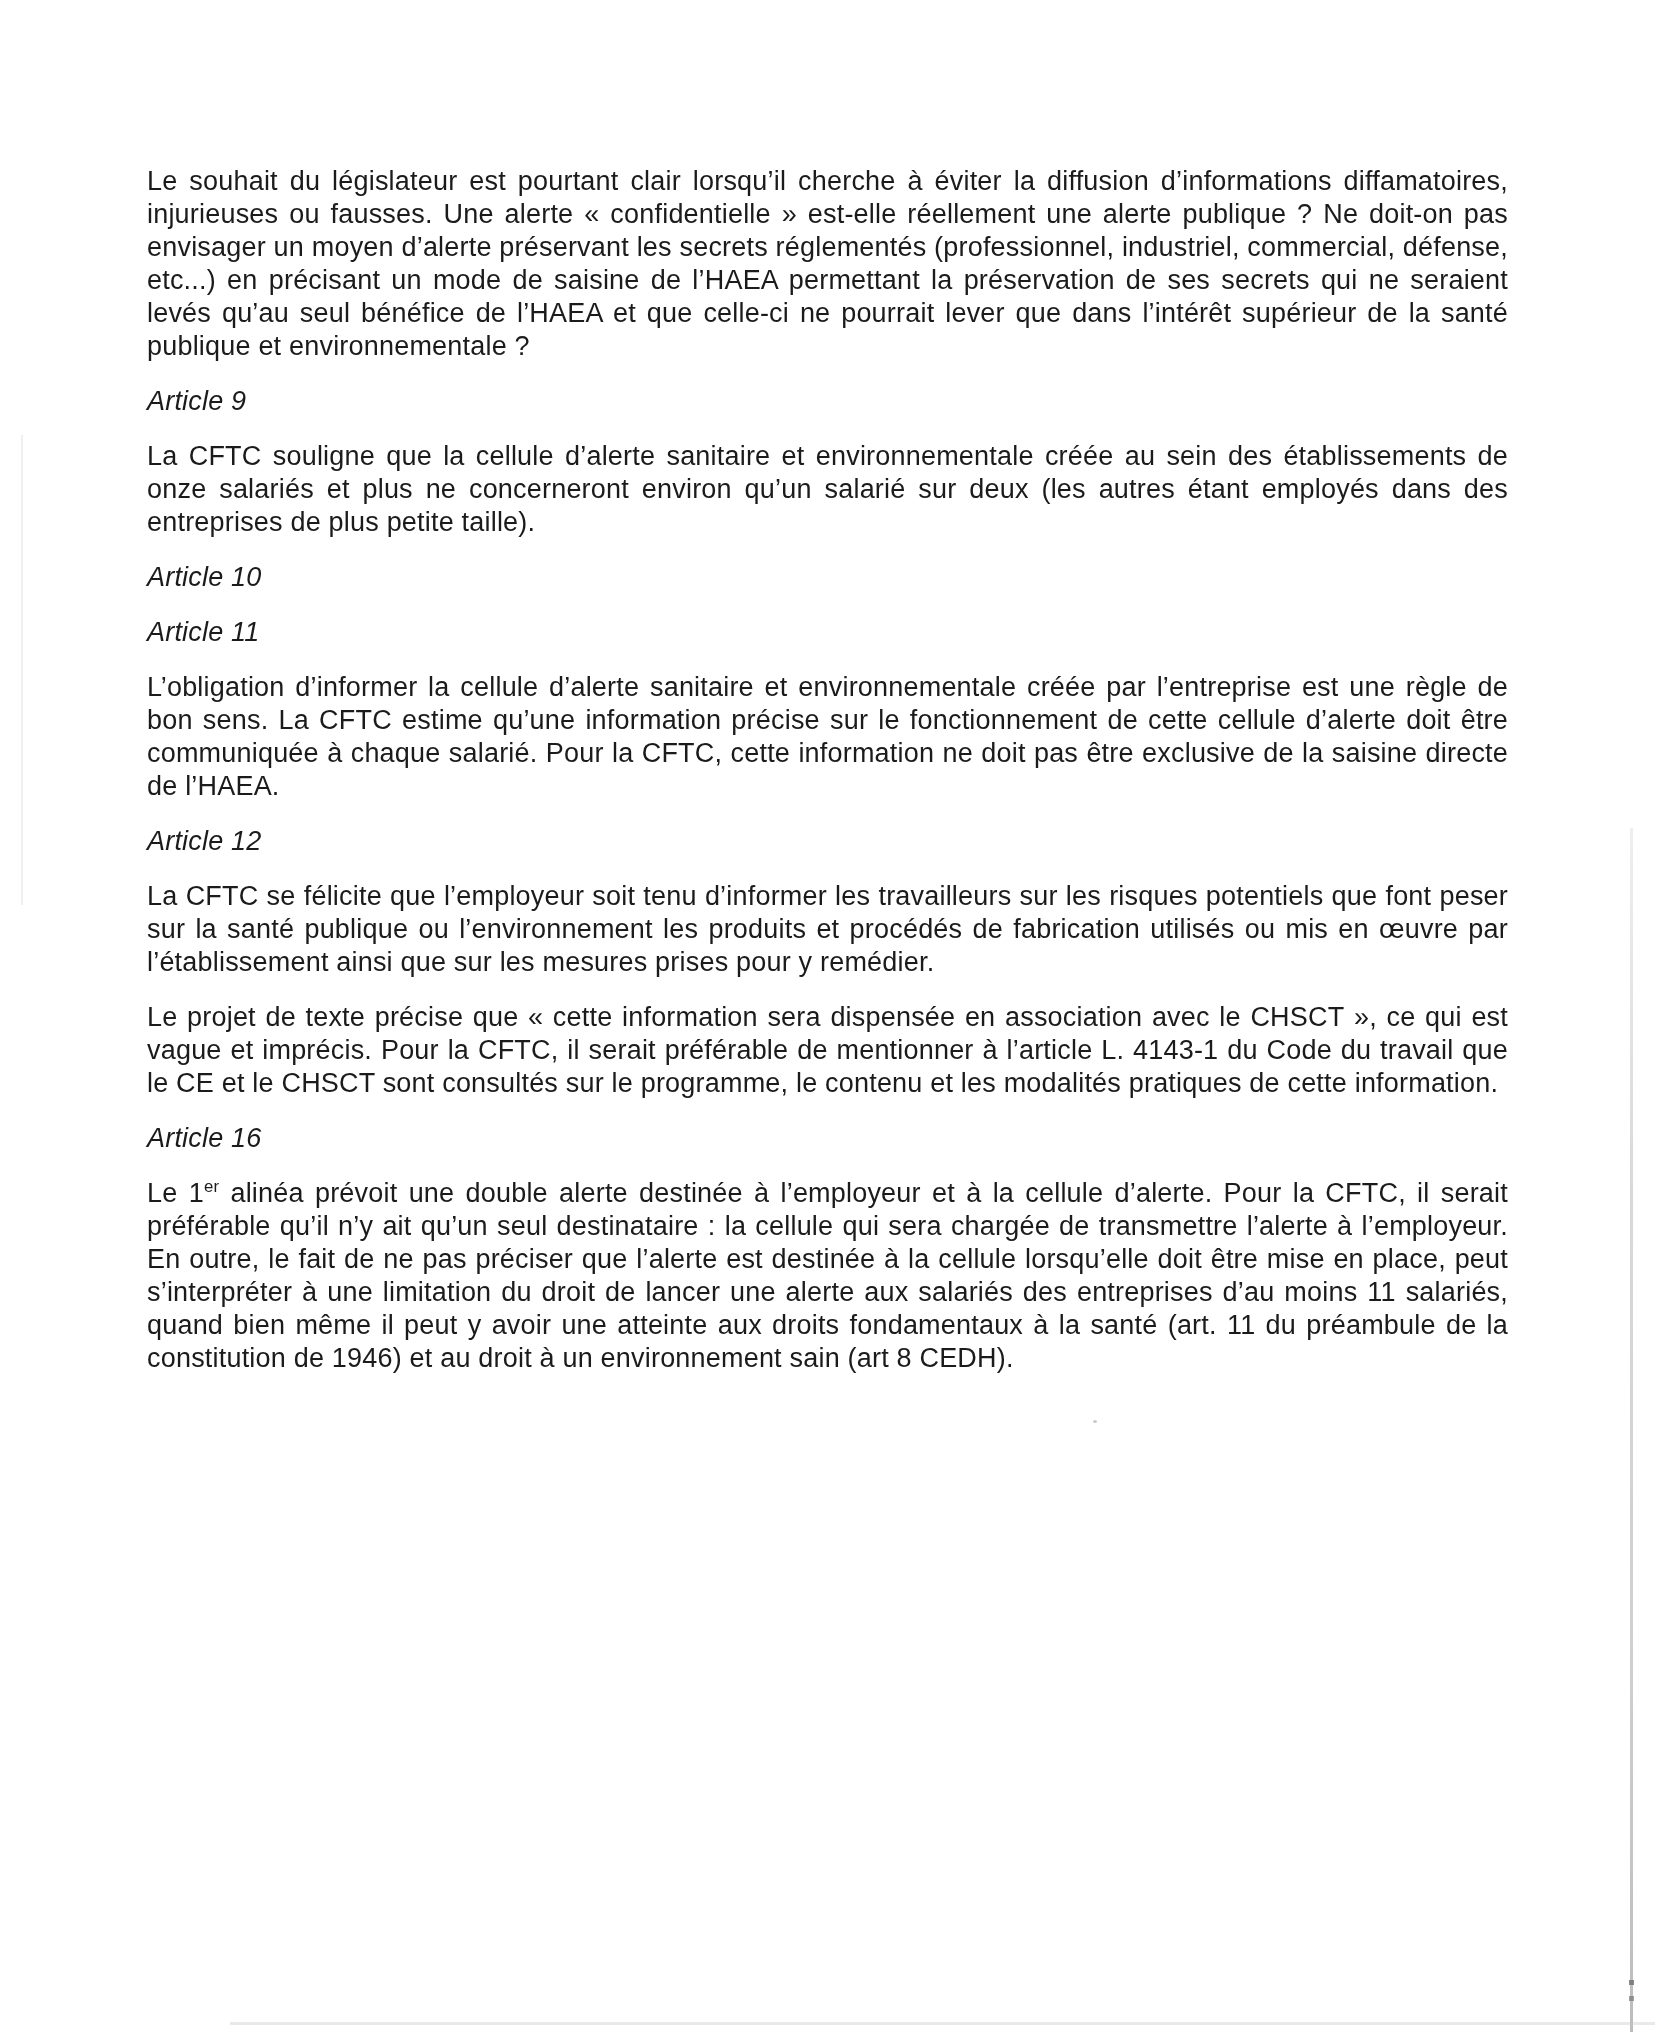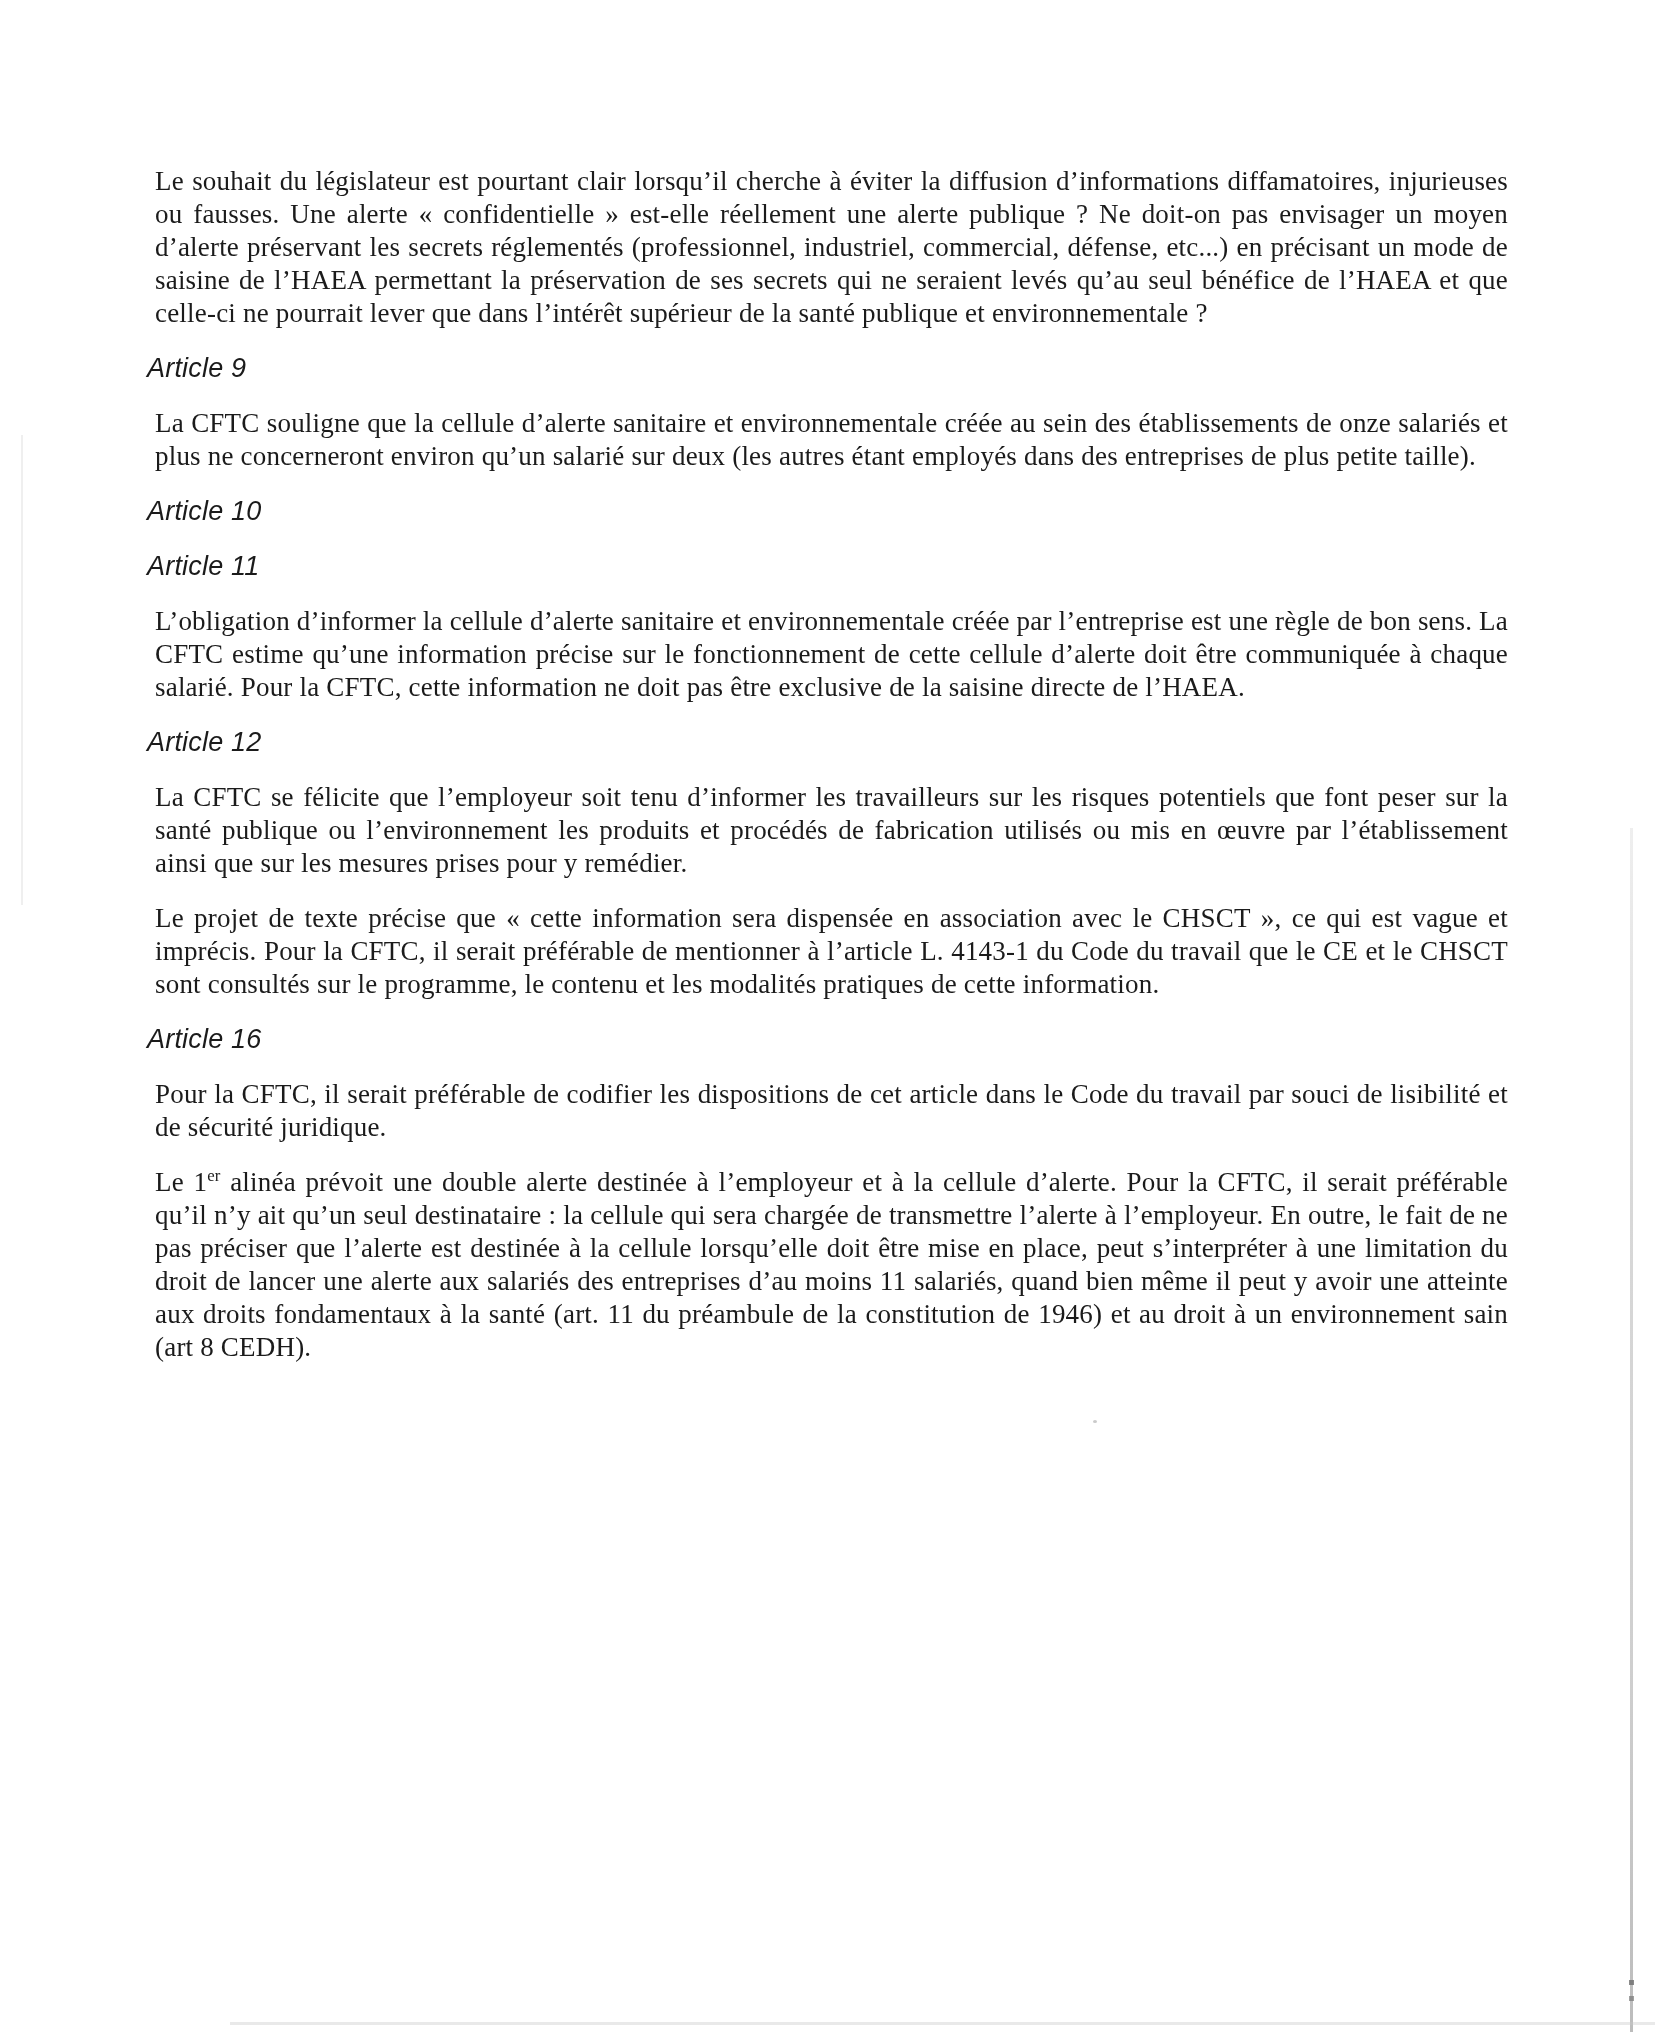--- a/index.html
+++ b/index.html
@@ -21,22 +21,21 @@
     width: 1361px;
     padding-top: 165px;
     font-family: "Liberation Sans", "DejaVu Sans", sans-serif;
     font-size: 27px;
     line-height: 33px;
     color: #1b1b1b;
     letter-spacing: 0.2px;
   }
   p.body {
     text-align: justify;
-    margin: 0 0 22px 8px;
-    font-family: Liberation Serif, serif;
+    margin: 0 0 22px 0;
   }
   p.heading {
     font-style: italic;
     text-align: left;
     margin: 0 0 22px 0;
   }
   sup.ord {
     font-size: 0.62em;
     line-height: 0;
     vertical-align: super;
@@ -115,21 +114,20 @@
     <p class="body">L’obligation d’informer la cellule d’alerte sanitaire et environnementale créée par l’entreprise est une règle de bon sens. La CFTC estime qu’une information précise sur le fonctionnement de cette cellule d’alerte doit être communiquée à chaque salarié. Pour la CFTC, cette information ne doit pas être exclusive de la saisine directe de l’HAEA.</p>
 
     <p class="heading">Article 12</p>
 
     <p class="body">La CFTC se félicite que l’employeur soit tenu d’informer les travailleurs sur les risques potentiels que font peser sur la santé publique ou l’environnement les produits et procédés de fabrication utilisés ou mis en œuvre par l’établissement ainsi que sur les mesures prises pour y remédier.</p>
 
     <p class="body">Le projet de texte précise que «&nbsp;cette information sera dispensée en association avec le CHSCT&nbsp;», ce qui est vague et imprécis. Pour la CFTC, il serait préférable de mentionner à l’article L. 4143-1 du Code du travail que le CE et le CHSCT sont consultés sur le programme, le contenu et les modalités pratiques de cette information.</p>
 
     <p class="heading">Article 16</p>
 
-    <p class="body">Pour la CFTC, il serait préférable de codifier les dispositions de cet article dans le Code du travail par souci de lisibilité et de sécurité juridique.</p>
 
     <p class="body">
       <span>Le 1</span><sup class="ord">er</sup><span> alinéa prévoit une double alerte destinée à l’employeur et à la cellule d’alerte. Pour la CFTC, il serait préférable qu’il n’y ait qu’un seul destinataire&nbsp;: la cellule qui sera chargée de transmettre l’alerte à l’employeur. En outre, le fait de ne pas préciser que l’alerte est destinée à la cellule lorsqu’elle doit être mise en place, peut s’interpréter à une limitation du droit de lancer une alerte aux salariés des entreprises d’au moins 11 salariés, quand bien même il peut y avoir une atteinte aux droits fondamentaux à la santé (art. 11 du préambule de la constitution de 1946) et au droit à un environnement sain (art 8 CEDH).</span>
     </p>
 
   </div>
 
   <div class="artifact right-scan-line"></div>
   <div class="artifact left-scan-line"></div>
   <div class="artifact bottom-smudge"></div>

